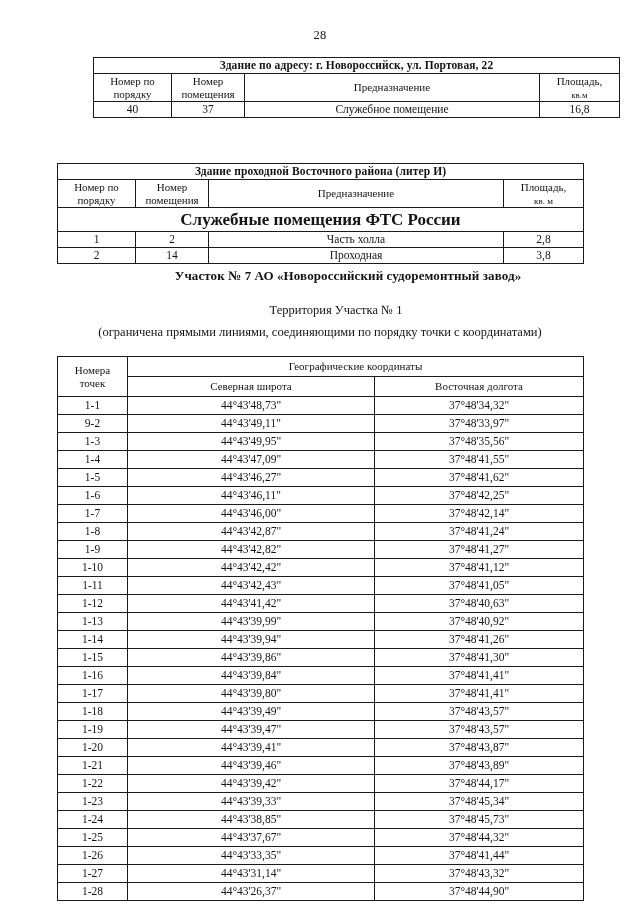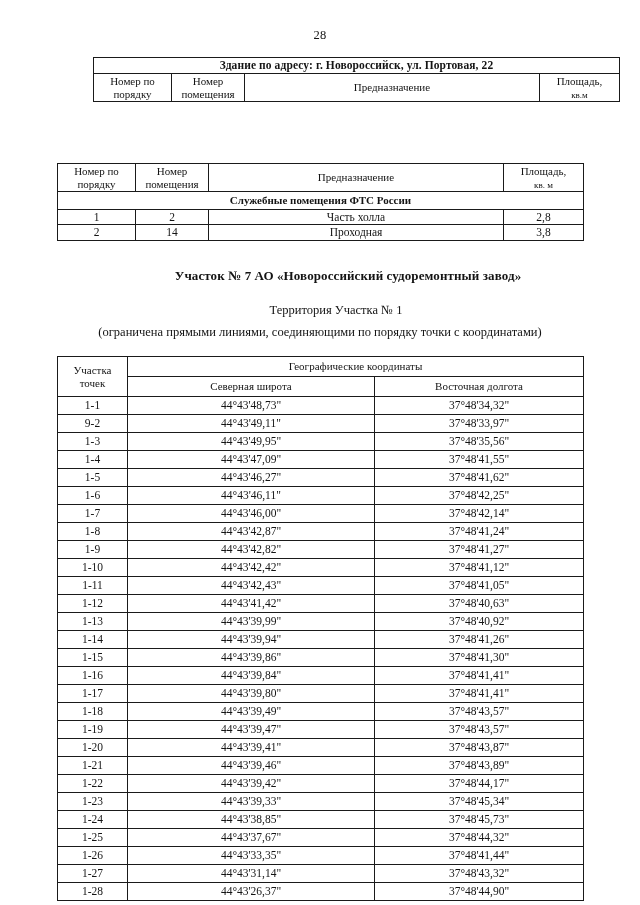--- a/index.html
+++ b/index.html
@@ -153,48 +153,57 @@
         <td class="hdr-cell">
           <span>Номер</span><br>
           <span>помещения</span>
         </td>
         <td class="hdr-cell">Предназначение</td>
         <td class="hdr-cell">
           <span>Площадь,</span><br>
           <span class="small-unit">кв.м</span>
         </td>
       </tr>
+      <tr>
+        <td class="data-cell">40</td>
+        <td class="data-cell">37</td>
+        <td class="data-cell">Служебное помещение</td>
+        <td class="data-cell">16,8</td>
+      </tr>
     </tbody>
   </table>
 
   <table class="doc-table" id="table-rooms-prohodnaya">
     <colgroup>
       <col style="width:78px">
       <col style="width:73px">
       <col style="width:295px">
       <col style="width:80px">
     </colgroup>
     <tbody>
       <tr>
+        <td colspan="4" class="title-cell">Здание проходной Восточного района (литер И)</td>
+      </tr>
+      <tr>
         <td class="hdr-cell">
           <span>Номер по</span><br>
           <span>порядку</span>
         </td>
         <td class="hdr-cell">
           <span>Номер</span><br>
           <span>помещения</span>
         </td>
         <td class="hdr-cell">Предназначение</td>
         <td class="hdr-cell">
           <span>Площадь,</span><br>
           <span class="small-unit">кв. м</span>
         </td>
       </tr>
       <tr>
-        <td colspan="4" class="b" style="font-size:11px;padding:2px;">Служебные помещения ФТС России</td>
+        <td colspan="4" class="b" style="font-size:17px;padding:2px;">Служебные помещения ФТС России</td>
       </tr>
       <tr>
         <td class="data-cell">1</td>
         <td class="data-cell">2</td>
         <td class="data-cell">Часть холла</td>
         <td class="data-cell">2,8</td>
       </tr>
       <tr>
         <td class="data-cell">2</td>
         <td class="data-cell">14</td>
@@ -210,21 +219,21 @@
 
   <table class="doc-table" id="table-coordinates">
     <colgroup>
       <col style="width:70px">
       <col style="width:247px">
       <col style="width:209px">
     </colgroup>
     <tbody id="coordinates-body">
       <tr>
         <td rowspan="2" class="coord-head">
-          <span>Участка</span><br>
+          <span>Номера</span><br>
           <span>точек</span>
         </td>
         <td colspan="2" class="coord-head">Географические координаты</td>
       </tr>
       <tr>
         <td class="coord-head">Северная широта</td>
         <td class="coord-head">Восточная долгота</td>
       </tr>
 
     <tr>

